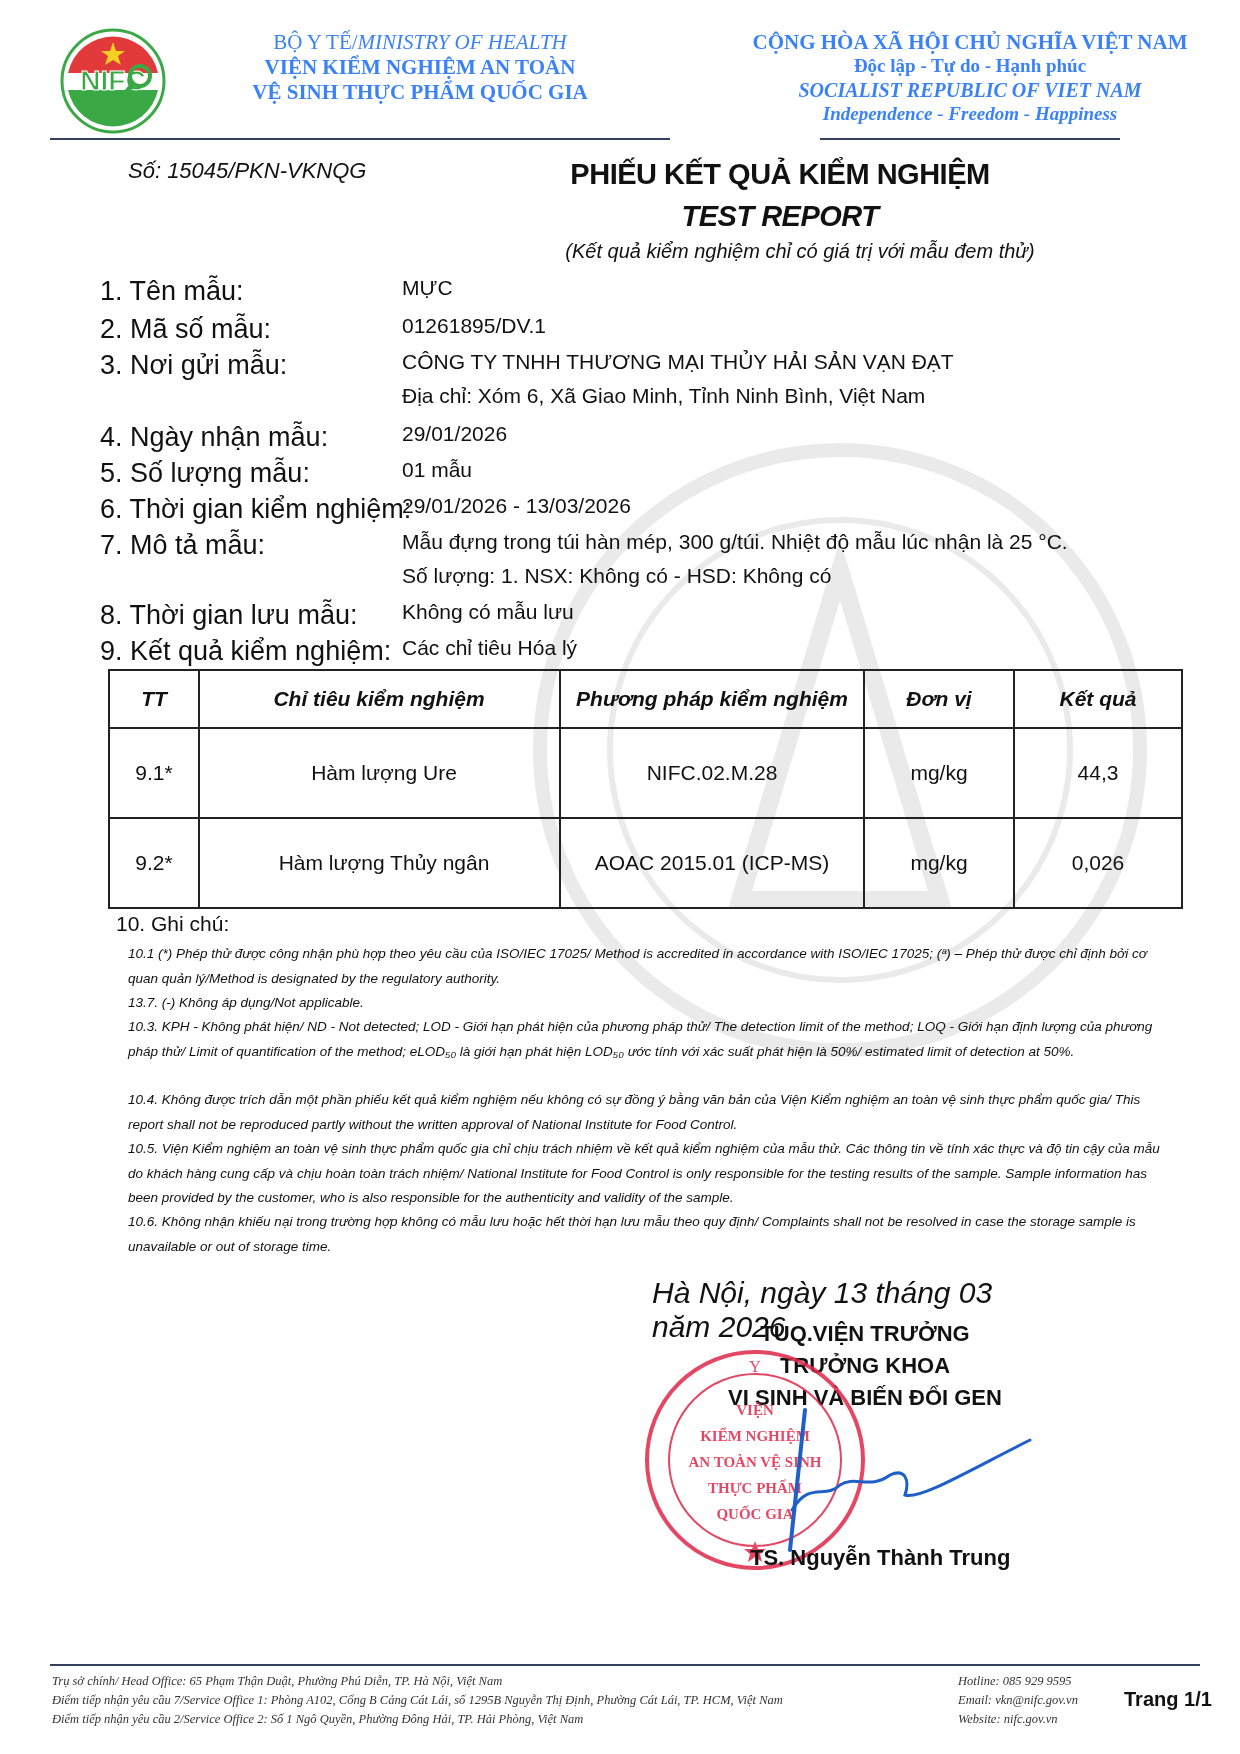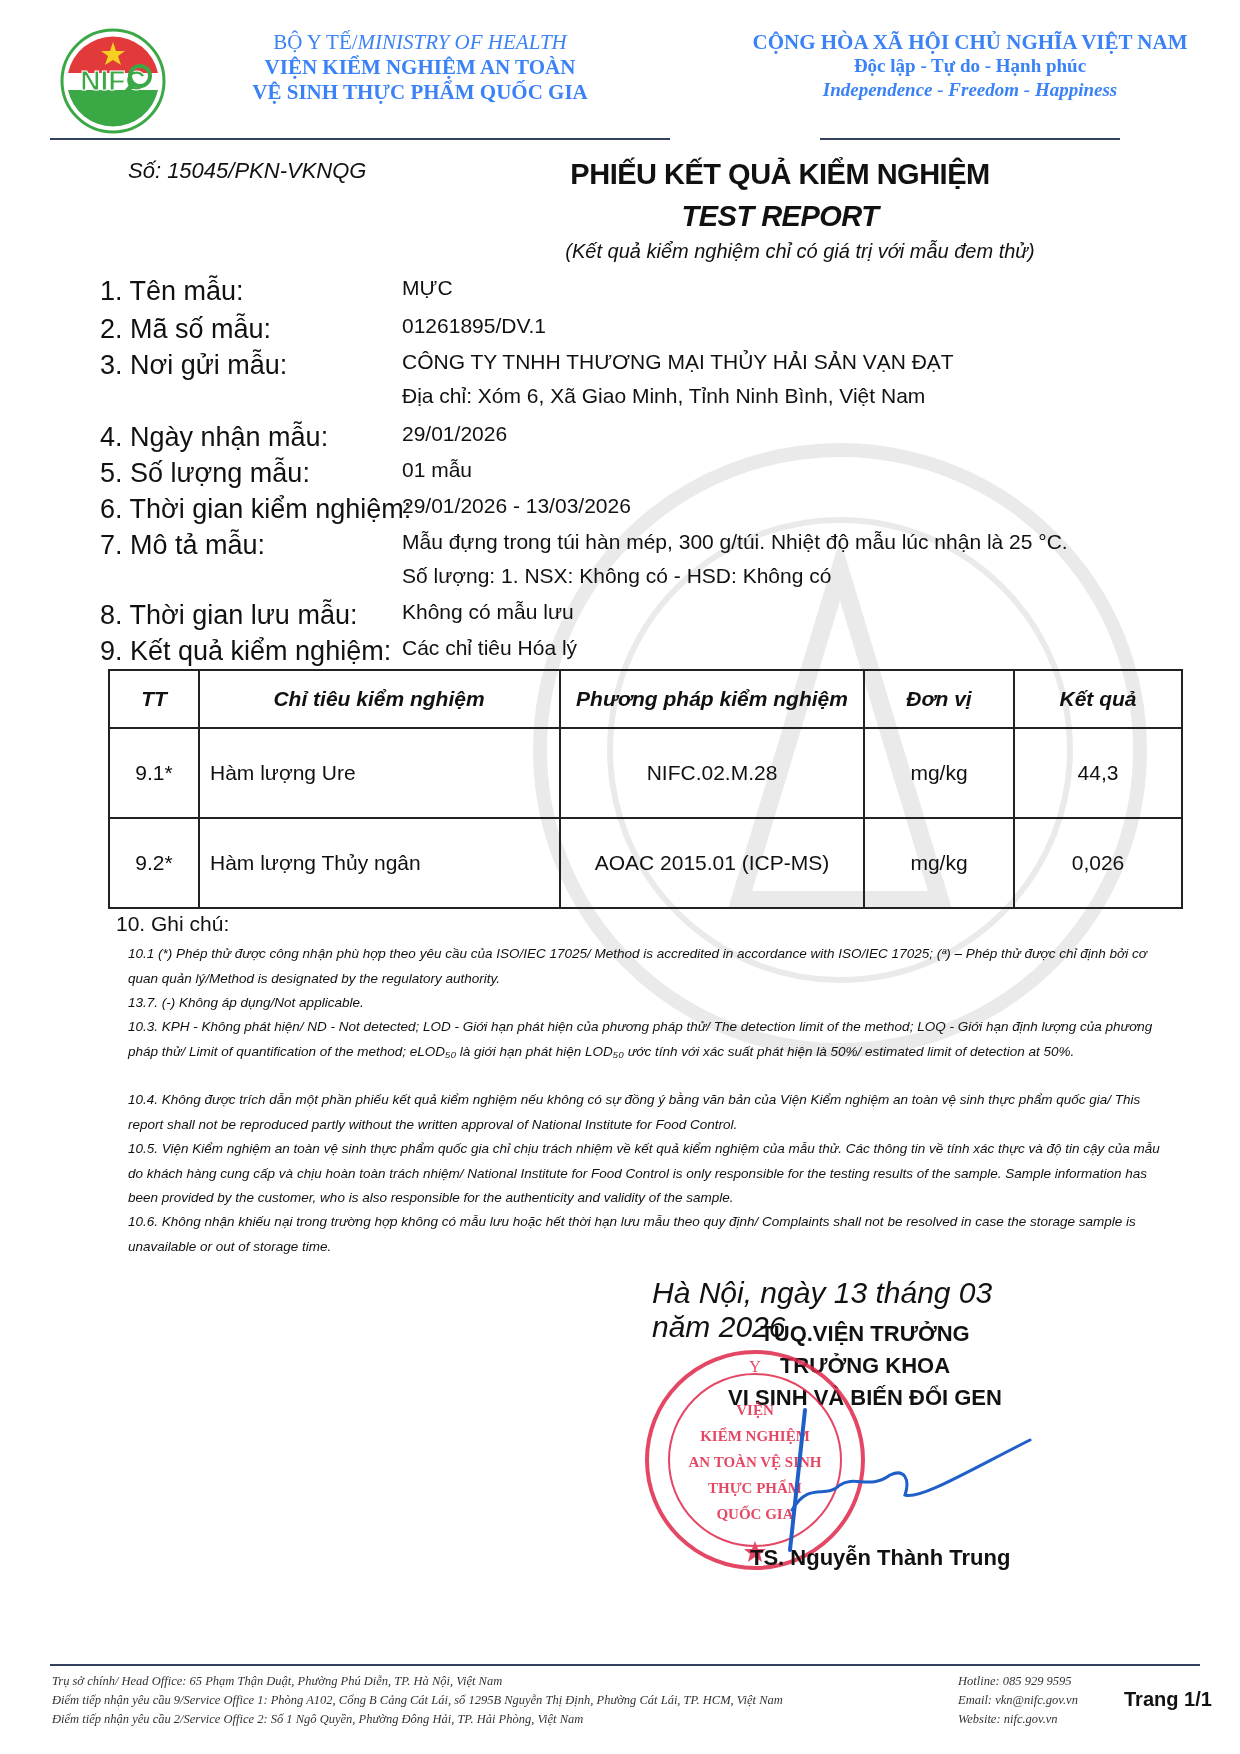--- a/index.html
+++ b/index.html
@@ -22,21 +22,21 @@
 
   .field-label { left: 100px; font-size: 27px; }
   .field-value { left: 402px; font-size: 21px; }
 
   
   #results { left: 108px; top: 669px; width: 1075px; border-collapse: collapse; font-size: 21px; }
   #results th, #results td { border: 2px solid #222; }
   #results th { height: 54px; font-style: italic; font-weight: bold; font-size: 21px; }
   #results td { height: 86px; }
   .c-tt { width: 86px; text-align: center; margin-top: 8px; }
-  .c-name { width: 348px; text-align: left; padding-left: 10px; }
+  .c-name { width: 348px; text-align: center; padding-left: 10px; }
   .c-method { width: 300px; text-align: center; }
   .c-unit { width: 146px; text-align: center; }
   .c-result { text-align: center; vertical-align: middle; }
 
   .notes-title { left: 116px; top: 912px; font-size: 21px; }
   .note { left: 128px; width: 1040px; font-size: 13.5px; font-style: italic; line-height: 24.5px; }
 
   .place-date { left: 652px; top: 1276px; width: 400px; font-size: 30px; font-style: italic; }
   .sign-title { left: 640px; width: 450px; text-align: center; font-size: 22px; font-weight: bold; }
   .signer { left: 750px; top: 1545px; font-size: 22px; font-weight: bold; }
@@ -74,20 +74,21 @@
 <div class="abs hdr-left serif navy">
   <div><span>BỘ Y TẾ/</span><i>MINISTRY OF HEALTH</i></div>
   <div style="font-weight:bold">VIỆN KIỂM NGHIỆM AN TOÀN</div>
   <div style="font-weight:bold">VỆ SINH THỰC PHẨM QUỐC GIA</div>
 </div>
 <div class="abs hdr-rule" style="left:50px;width:620px;"></div>
 
 <div class="abs hdr-right serif navy">
   <div style="font-weight:bold">CỘNG HÒA XÃ HỘI CHỦ NGHĨA VIỆT NAM</div>
   <div style="font-weight:bold;font-size:19px">Độc lập - Tự do - Hạnh phúc</div>
+  <div style="font-weight:bold;font-style:italic;font-size:20px">SOCIALIST REPUBLIC OF VIET NAM</div>
   <div style="font-weight:bold;font-style:italic;font-size:19px">Independence - Freedom - Happiness</div>
 </div>
 <div class="abs hdr-rule" style="left:820px;width:300px;"></div>
 
 <div class="abs doc-no sans">Số: 15045/PKN-VKNQG</div>
 <div class="abs title sans">PHIẾU KẾT QUẢ KIỂM NGHIỆM</div>
 <div class="abs subtitle sans">TEST REPORT</div>
 <div class="abs validity sans">(Kết quả kiểm nghiệm chỉ có giá trị với mẫu đem thử)</div>
 
 <div class="abs field-label sans" style="top:276px">1. Tên mẫu:</div>
@@ -175,21 +176,21 @@
 <svg id="signature" class="abs" viewBox="0 0 260 160">
   <path d="M25 10 L10 150" stroke="#1f5fc8" stroke-width="4" fill="none" stroke-linecap="round"></path>
   <path d="M12 110 C30 80, 45 100, 60 85 C75 75, 90 90, 110 75 C125 68, 130 80, 125 95 C140 100, 190 70, 250 40" stroke="#1f5fc8" stroke-width="3" fill="none" stroke-linecap="round"></path>
 </svg>
 
 <div class="abs signer sans">TS. Nguyễn Thành Trung</div>
 
 <div class="abs ft-rule"></div>
 <div class="abs ft-addr serif">
   <div>Trụ sở chính/ Head Office: 65 Phạm Thận Duật, Phường Phú Diễn, TP. Hà Nội, Việt Nam</div>
-  <div>Điểm tiếp nhận yêu cầu 9/Service Office 1: Phòng A102, Cổng B Cảng Cát Lái, số 1295B Nguyễn Thị Định, Phường Cát Lái, TP. HCM, Việt Nam</div>
+  <div>Điểm tiếp nhận yêu cầu 7/Service Office 1: Phòng A102, Cổng B Cảng Cát Lái, số 1295B Nguyễn Thị Định, Phường Cát Lái, TP. HCM, Việt Nam</div>
   <div>Điểm tiếp nhận yêu cầu 2/Service Office 2: Số 1 Ngô Quyền, Phường Đông Hải, TP. Hải Phòng, Việt Nam</div>
 </div>
 <div class="abs ft-contact serif">
   <div>Hotline: 085 929 9595</div>
   <div>Email: vkn@nifc.gov.vn</div>
   <div>Website: nifc.gov.vn</div>
 </div>
 <div class="abs ft-page sans">Trang 1/1</div>
 
 </body></html>

